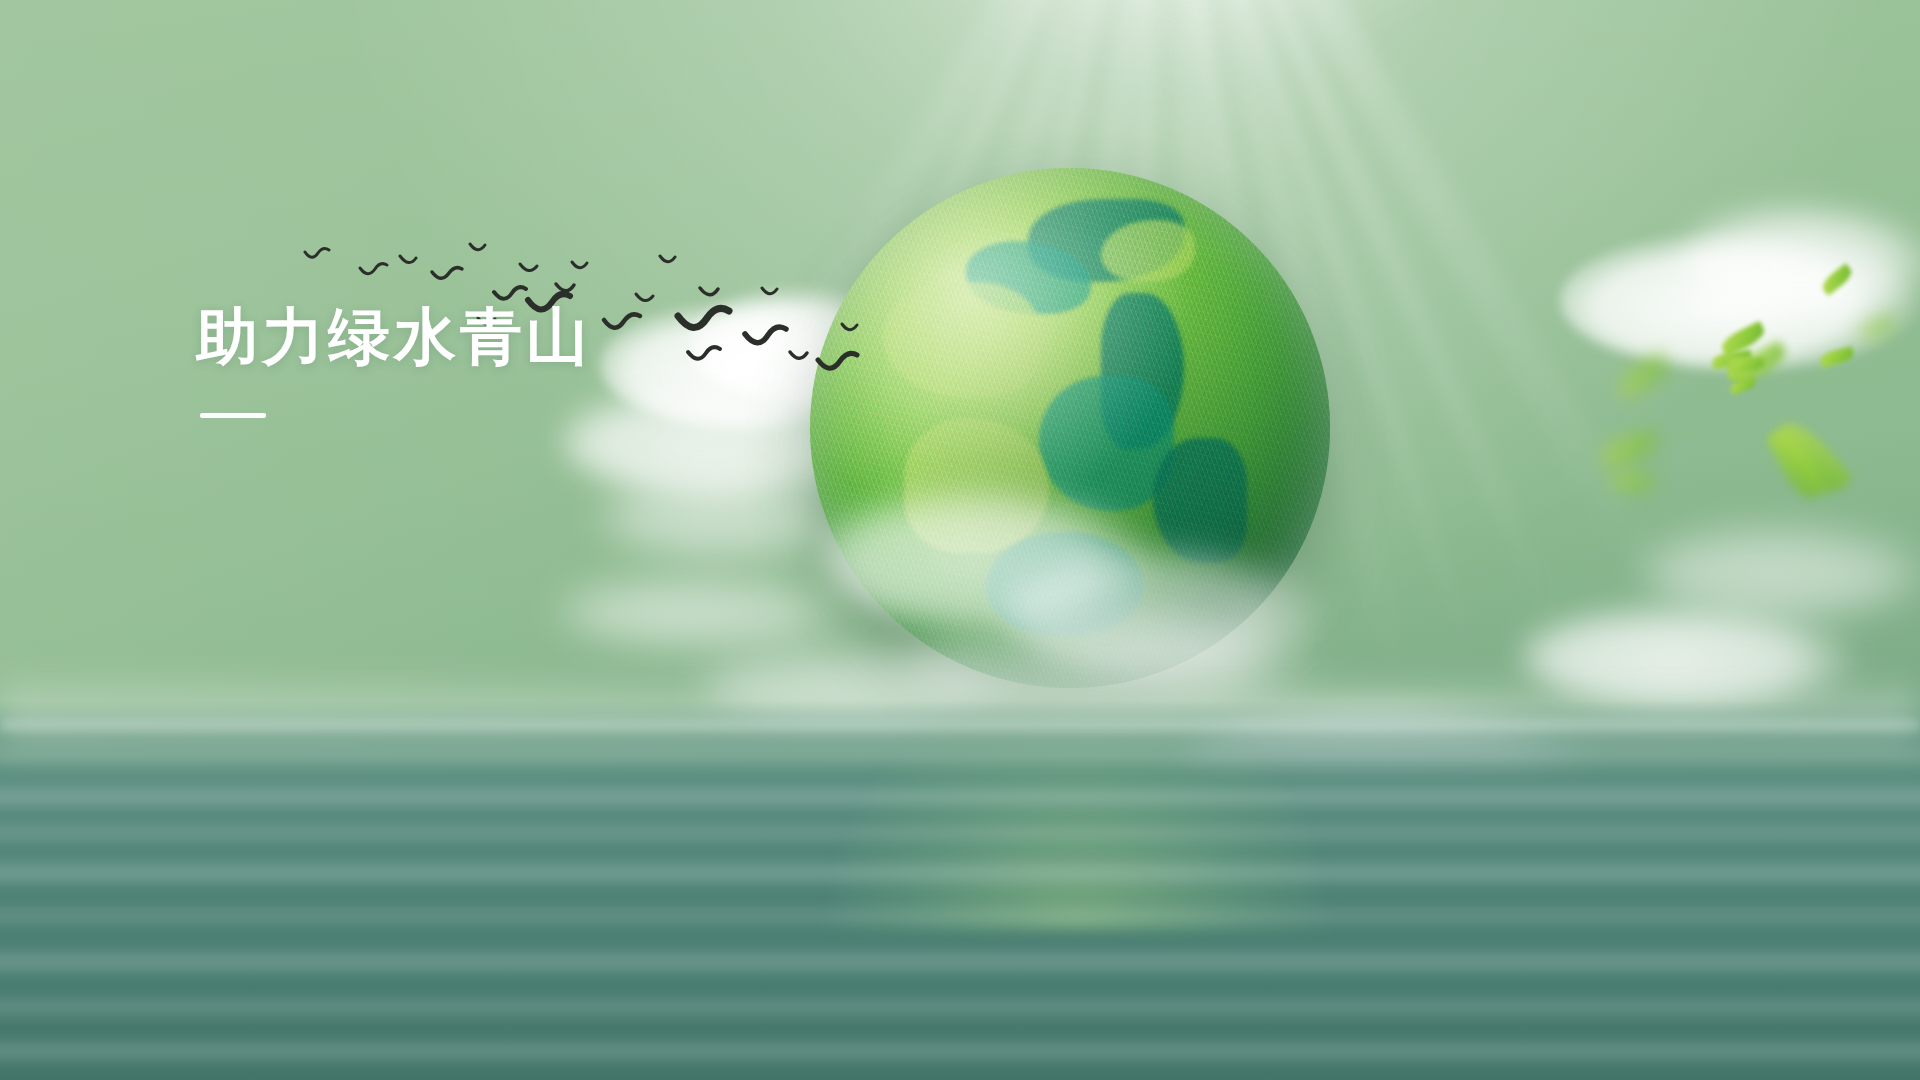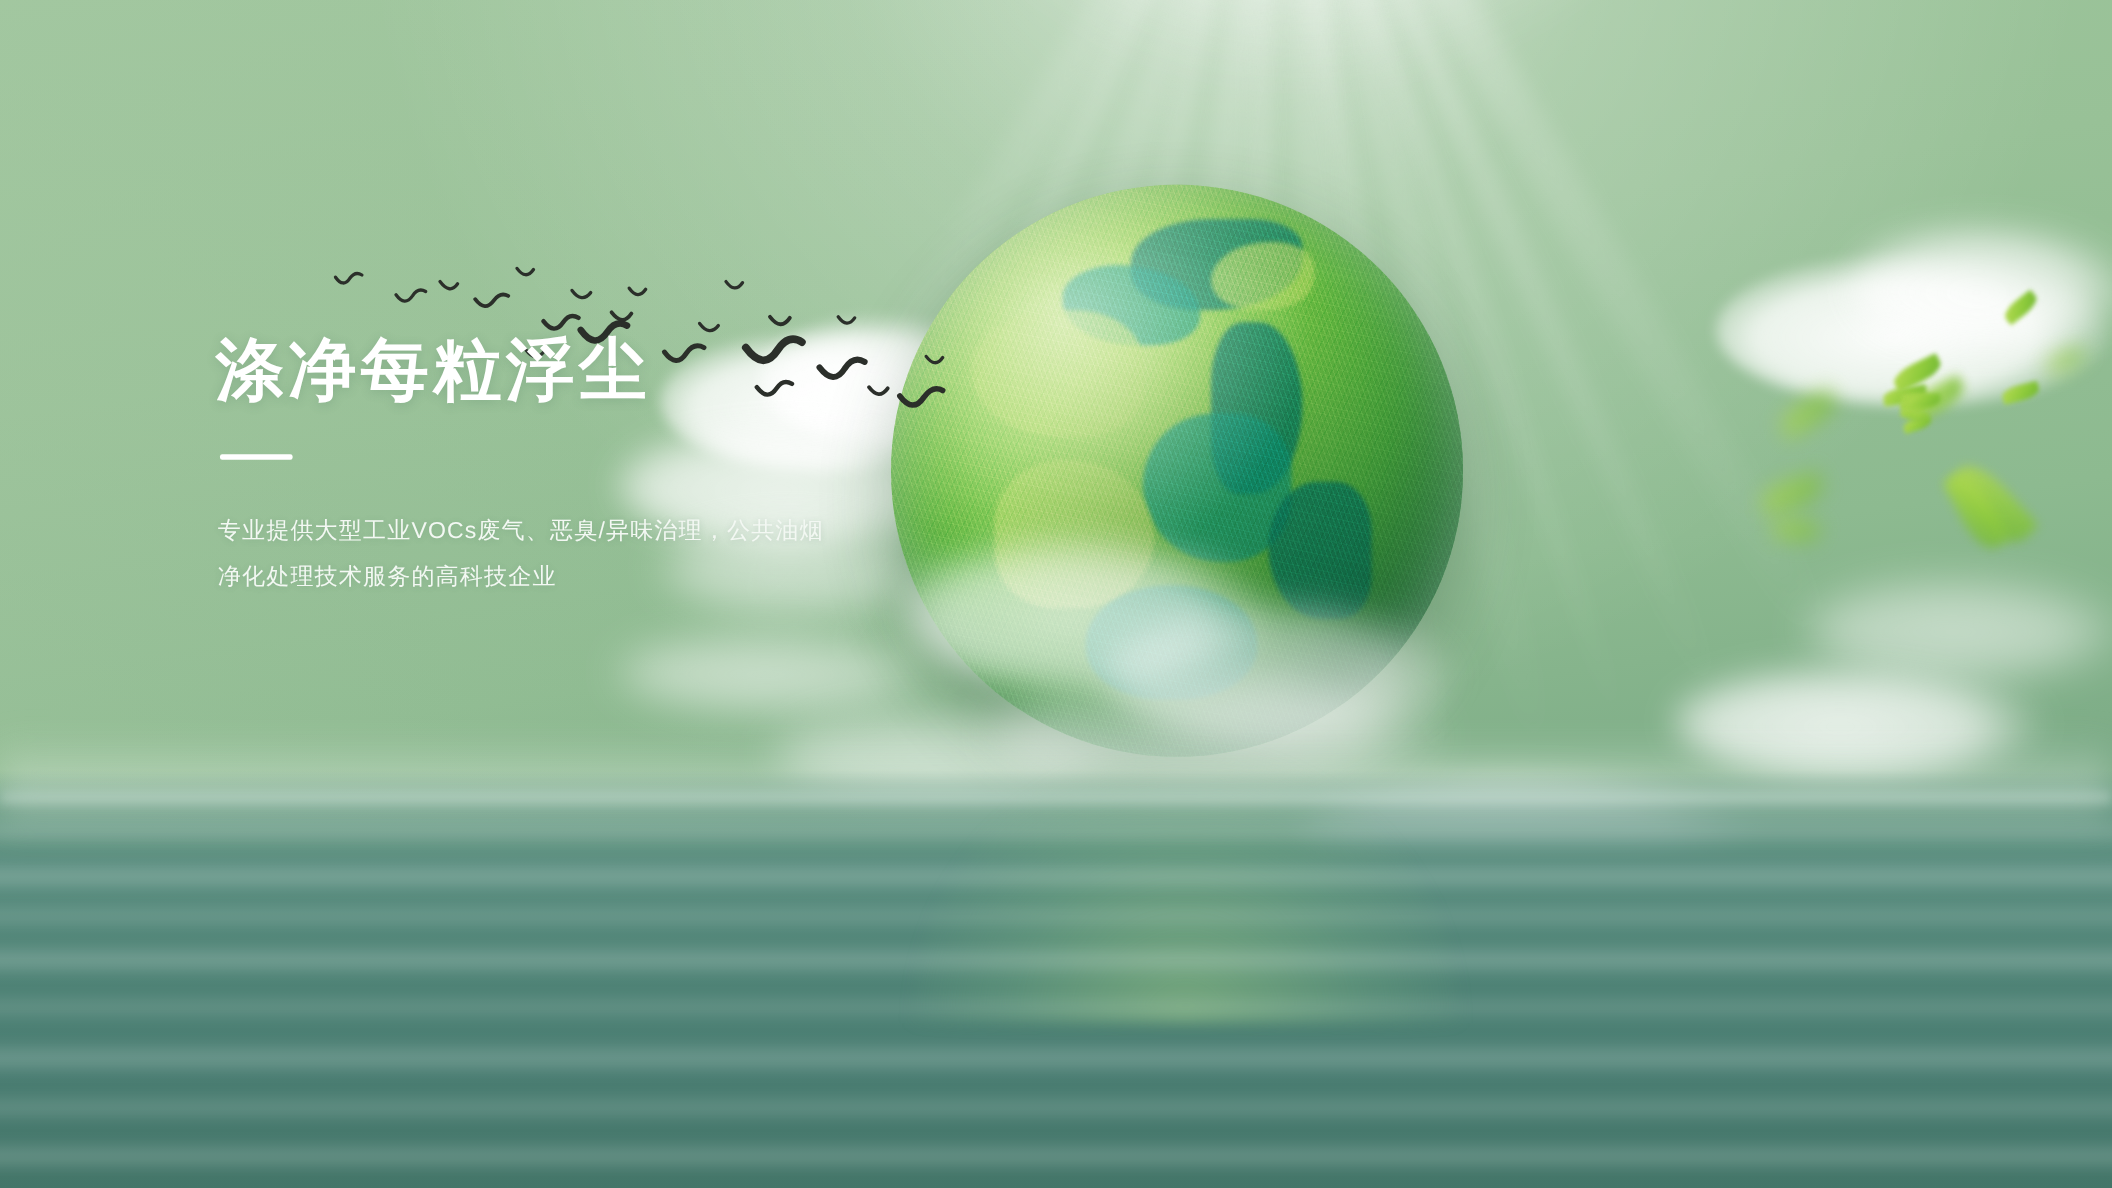--- a/index.html
+++ b/index.html
@@ -316,18 +316,17 @@
     <div class="water-band" style="top:124px; height:18px; opacity:.45;"></div>
     <div class="water-band" style="top:160px; height:26px; opacity:.58;"></div>
     <div class="water-band" style="top:206px; height:20px; opacity:.40;"></div>
     <div class="water-band" style="top:248px; height:28px; opacity:.52;"></div>
     <div class="water-band" style="top:296px; height:22px; opacity:.44;"></div>
     <div class="water-band" style="top:338px; height:26px; opacity:.50;"></div>
   </div>
   <div class="horizon-mist" style="top:670px;"></div>
 
   <div class="hero-copy">
-    <h1 class="headline-line">涤净每粒浮尘</h1>
+    <h1 class="headline-line">助力绿水青山</h1>
     <div class="rule"></div>
-    <p class="subcopy">专业提供大型工业VOCs废气、恶臭/异味治理，公共油烟净化处理技术服务的高科技企业</p>
   </div>
 
 </div>
 
 </body></html>

